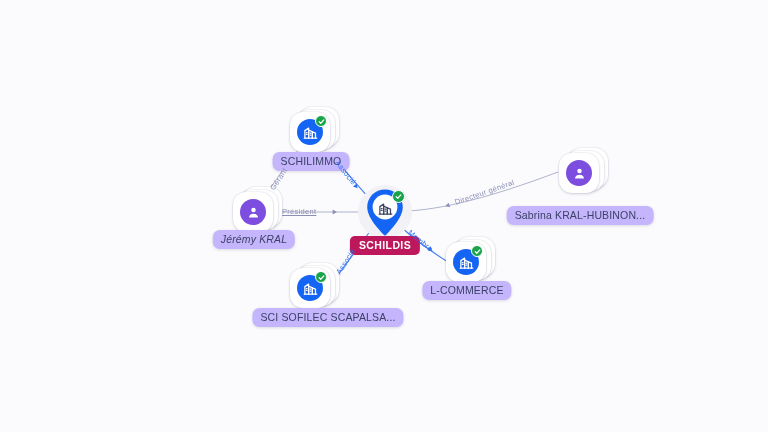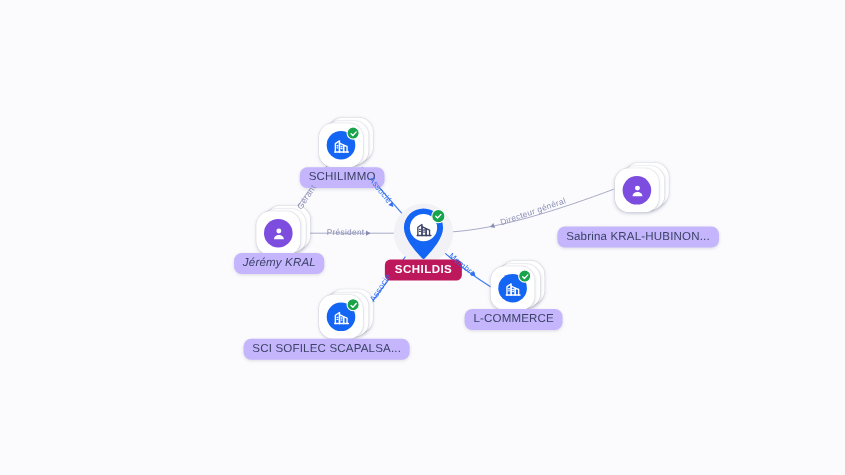--- a/index.html
+++ b/index.html
@@ -266,24 +266,24 @@
               </svg>
             </div>
             <div class="verified">
               <svg width="7" height="7" viewBox="0 0 24 24" fill="none" stroke="#ffffff" stroke-width="4.2" stroke-linecap="round" stroke-linejoin="round">
                 <path d="M4 12.5l5.5 5.5L20 6.5"></path>
               </svg>
             </div>
           </div>
         </div>
       </div>
-      <div class="nlabel" style="left: 297px; top: 308px;">SCI SOFILEC SCAPALSA...</div>
+      <div class="nlabel" style="left: 328px; top: 308px;">SCI SOFILEC SCAPALSA...</div>
     </div>
   <div id="edge-labels-layer">
       <div class="elabel grey" style="left: 272px; top: 185px; transform: rotate(-57deg);">Gérant</div>
       <div class="elabel blue" style="left: 337px; top: 157px; transform: rotate(52deg);">Associé</div>
-      <div class="elabel grey" style="left: 297px; top: 207px; transform: rotate(0deg);">Président</div>
+      <div class="elabel grey" style="left: 282px; top: 207px; transform: rotate(0deg); text-decoration: underline;">Président</div>
       <div class="elabel grey" style="left: 455px; top: 198px; transform: rotate(-19deg);">Directeur général</div>
       <div class="elabel blue" style="left: 409px; top: 227px; transform: rotate(39deg);">Membre</div>
       <div class="elabel blue" style="left: 338px; top: 269px; transform: rotate(-57deg);">Associé</div>
     </div>
 
 </div>
 
 </body></html>

